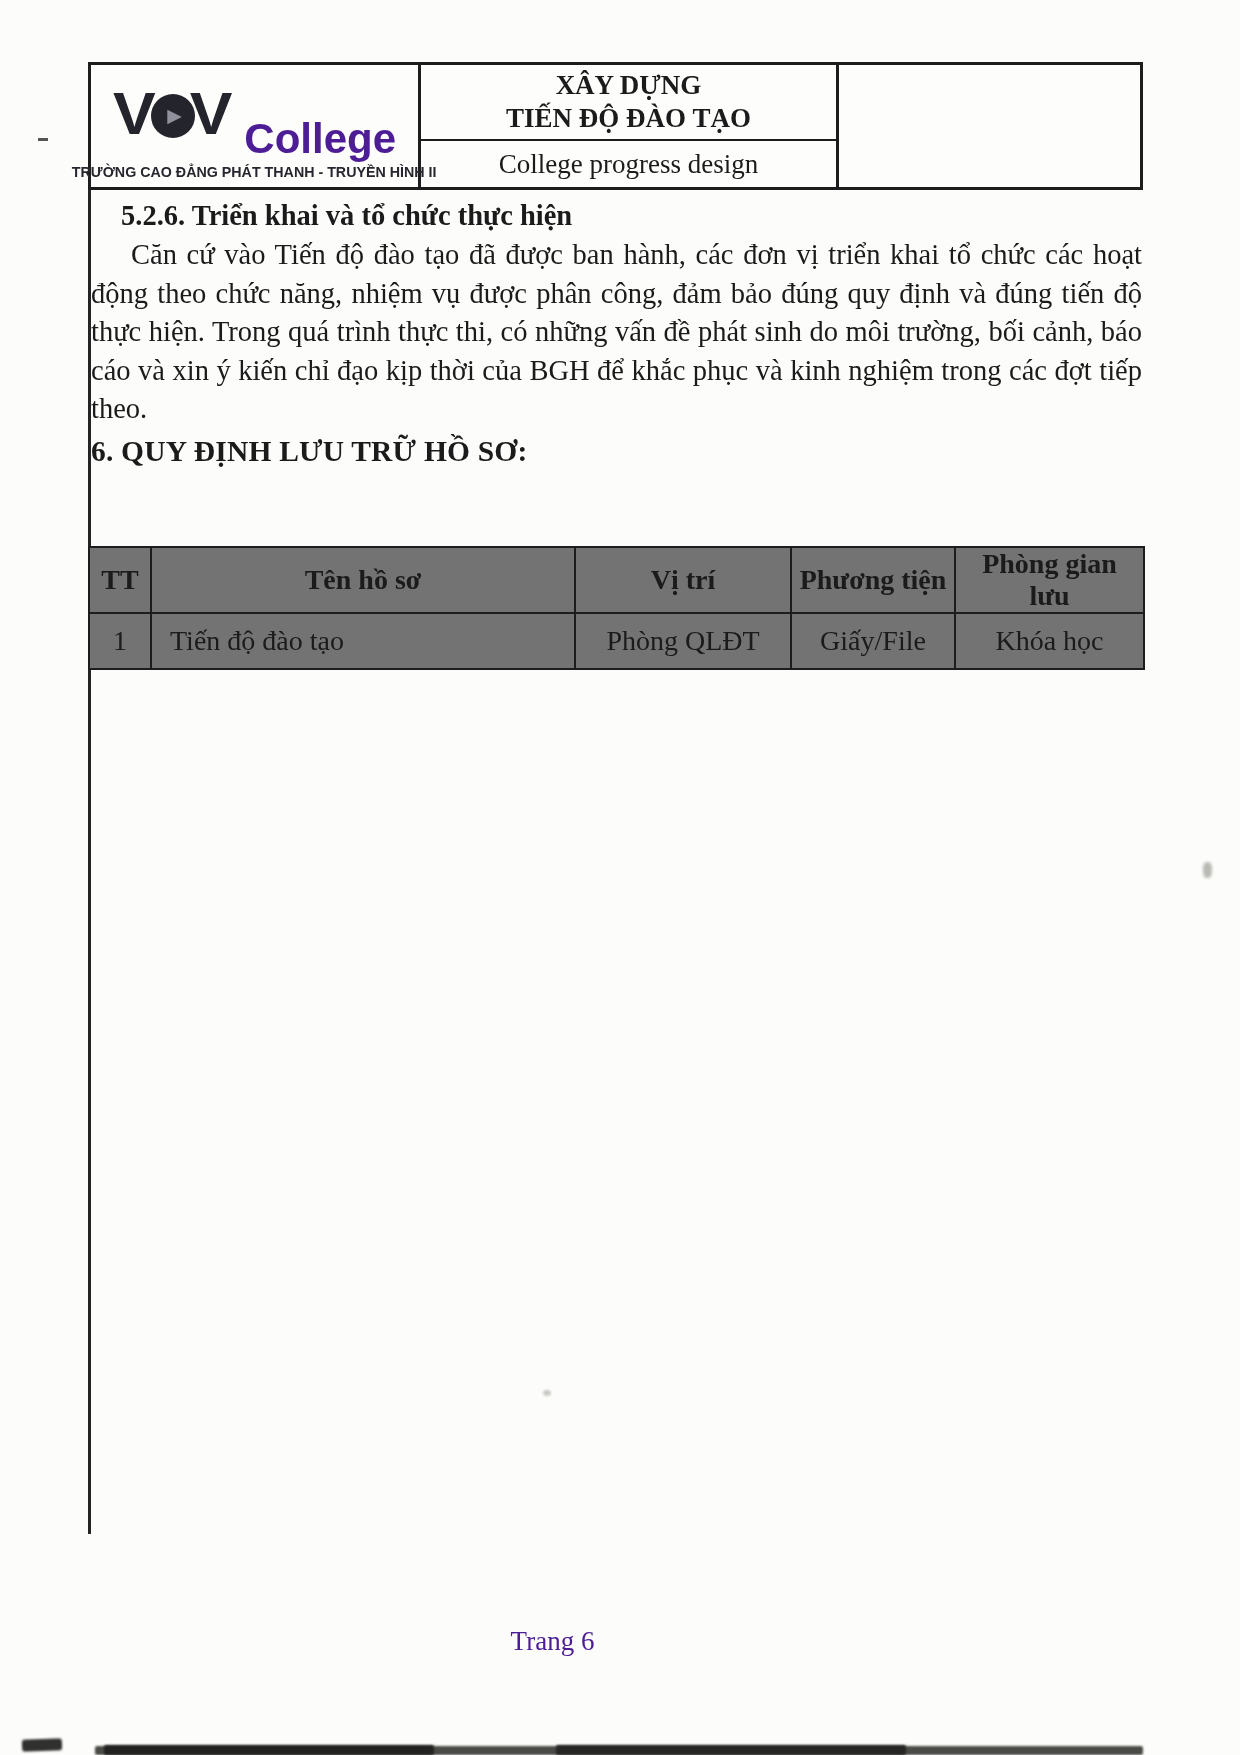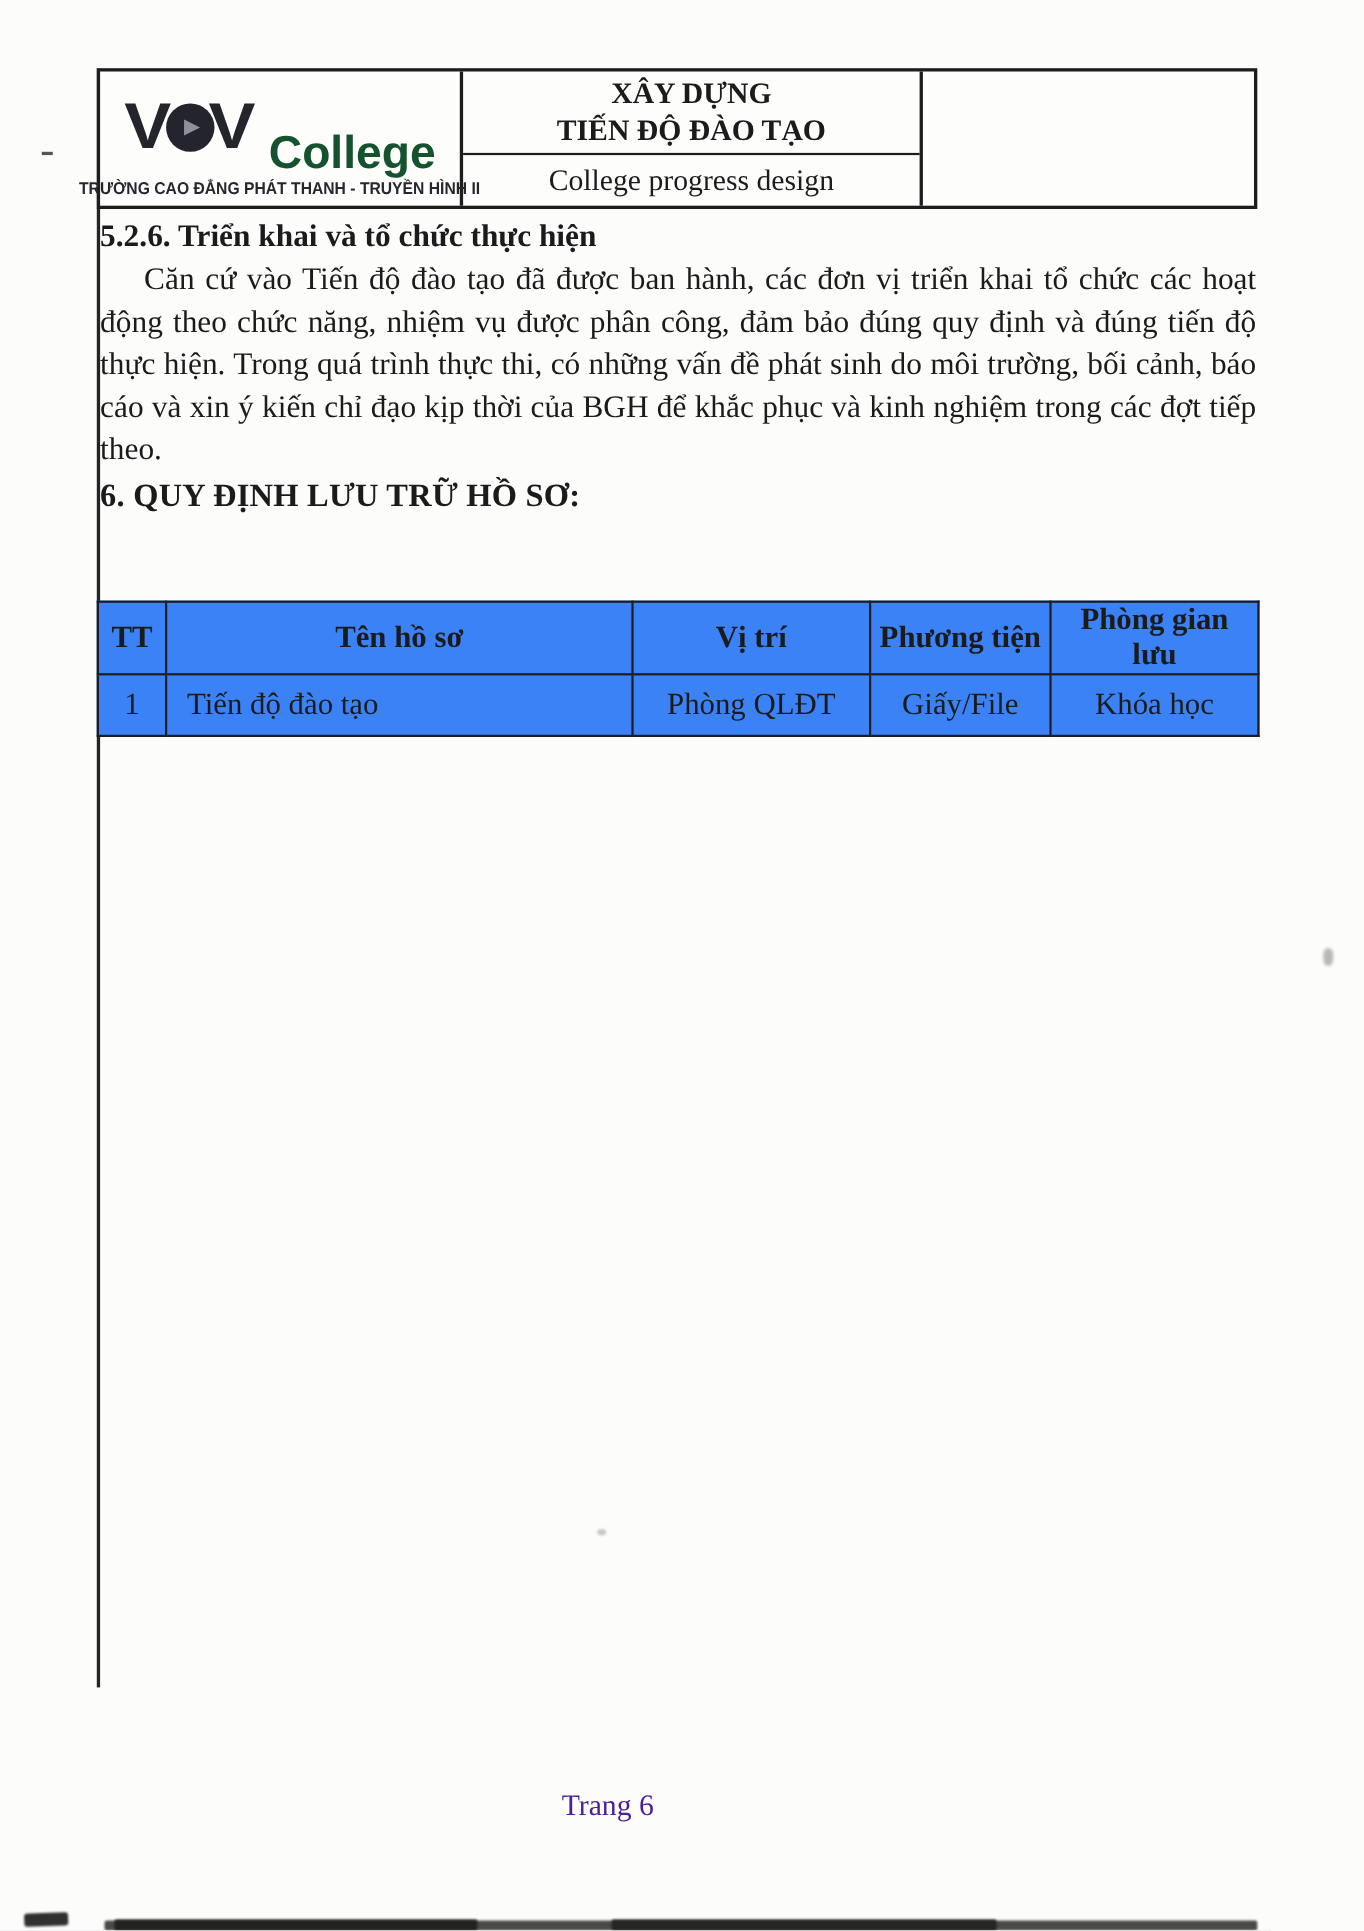--- a/index.html
+++ b/index.html
@@ -43,21 +43,21 @@
     display: flex; align-items: center; justify-content: center;
     position: relative; top: 2px;
   }
   .logo-play {
     color: #90909c; font-size: 19px; line-height: 1;
     padding-left: 4px;
     font-family: "DejaVu Sans", sans-serif;
   }
   .logo-college {
     font-family: "Liberation Sans", sans-serif;
-    font-weight: bold; font-size: 42px; color: #14532d;
+    font-weight: bold; font-size: 42px; color: #4c1d95;
     margin-left: 12px; position: relative; top: 6px; margin-top: 39px;
   }
   .logo-subtitle {
     font-family: "Liberation Sans", sans-serif;
     font-weight: bold; font-size: 15.5px; color: #26262e;
     white-space: nowrap; margin-top: 9px;
     transform: scaleX(0.92);
   }
   .hdr-title-cell {
     border-right: 3px solid #1d1d1d;
@@ -86,33 +86,33 @@
   
   #body-text {
     position: absolute; left: 91px; top: 196px; width: 1051px;
     font-size: 28.5px; line-height: 38.6px;
     text-align: justify;
   }
   .para { text-align: justify; }
   .para-indent { text-indent: 40px; }
   .heading-526 {
     font-weight: bold; font-size: 28.5px; line-height: 40px;
-    text-align: left;
+    padding-left: 30px; text-align: left;
   }
   .heading-6 {
     font-weight: bold; font-size: 29.5px; line-height: 44px;
     text-align: left; letter-spacing: 0.2px;
   }
 
   
   #records-table {
     position: absolute; left: 88px; top: 546px; width: 1055px;
     border-collapse: collapse; table-layout: fixed;
     font-size: 28px; color: #1b1b1b;
-    background: #3b82f6;
+    background: #737373;
   }
   #records-table td, #records-table th {
     border: 2.5px solid #1d1d1d;
     text-align: center; vertical-align: middle;
     font-weight: normal;
     padding: 0 4px;
   }
   #records-table thead th { font-weight: bold; height: 53px; }
   #records-table tbody td { height: 56px; }
   #records-table .cell-name { text-align: left; padding-left: 18px; }

